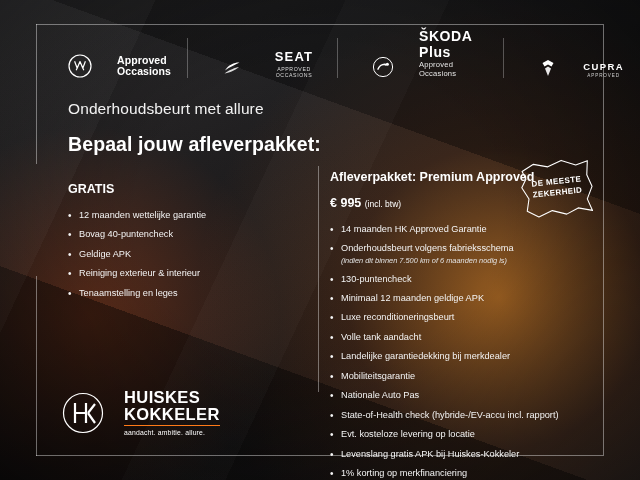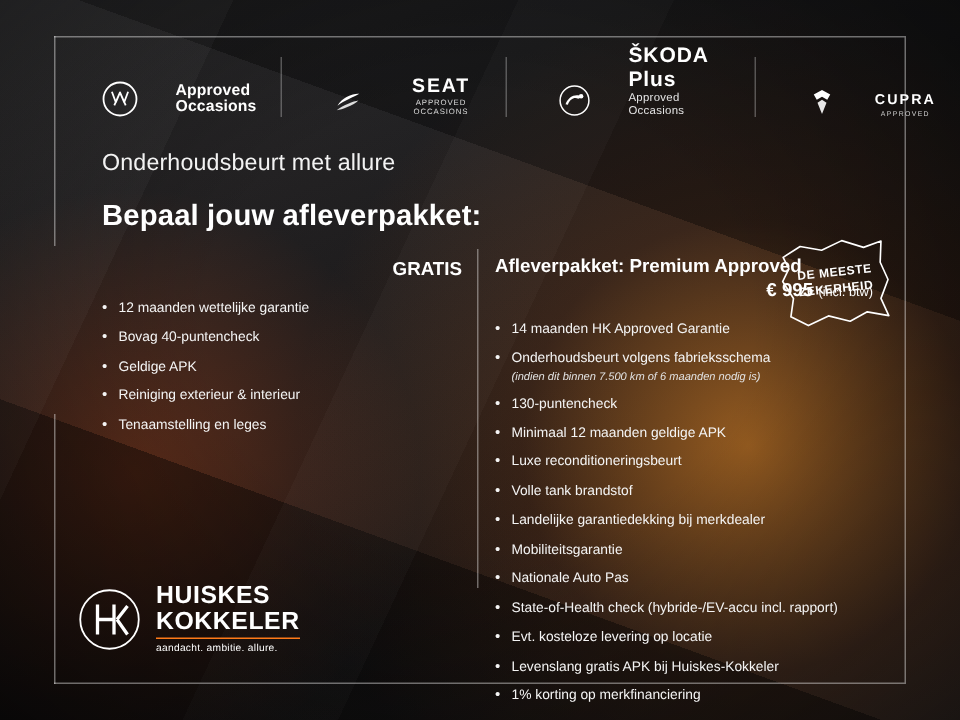--- a/index.html
+++ b/index.html
@@ -87,21 +87,21 @@
 
   
   .col-left {
     position: absolute; left: 68px; top: 170px; width: 240px;
   }
   .divider {
     position: absolute; left: 318px; top: 166px; width: 1px; height: 226px;
     background: rgba(255,255,255,0.38);
   }
   .pkg-title { font-size: 12.5px; font-weight: 700; color: #fff; }
-  .pkg-price { font-size: 12.5px; font-weight: 700; color: #fff; margin-top: 2px; text-align: right; }
+  .pkg-price { font-size: 12.5px; font-weight: 700; color: #fff; margin-top: 12px; }
   .pkg-price .vat { font-size: 8.5px; font-weight: 400; }
   ul.feat { list-style: none; margin-top: 14px; }
   ul.feat li {
     position: relative;
     font-size: 9.2px;
     line-height: 1.30;
     color: #f4f4f4;
     padding-left: 11px;
     margin-bottom: 7.5px;
   }
@@ -129,22 +129,22 @@
   }
   .badge svg { position: absolute; inset: 0; width: 100%; height: 100%; }
   .badge .bl {
     position: relative;
     font-size: 8px; font-weight: 700; letter-spacing: .4px;
     line-height: 1.35; text-align: center;
   }
 
   
   .dealer {
-    position: absolute; left: 52px; bottom: 44px;
-    display: flex; align-items: center; gap: 10px;
+    position: absolute; left: 62px; bottom: 44px;
+    display: flex; align-items: center; gap: 20px;
   }
   .dealer .mark { width: 42px; height: 42px; }
   .dealer .words .n1 { font-size: 16.5px; font-weight: 700; letter-spacing: .4px; line-height: 1.02; }
   .dealer .words .n2 { font-size: 16.5px; font-weight: 700; letter-spacing: .4px; line-height: 1.02; }
   .dealer .words .tag { font-size: 6.8px; font-weight: 400; color: #ffffff; margin-top: 3px; letter-spacing: .2px; }
   .tag-underline { width: 96px; height: 1px; background: #ff7a18; margin-top: 2px; }
 </style>
 </head>
 <body>
 
@@ -237,21 +237,21 @@
     </div>
     <ul class="feat">
       <li><span>14 maanden HK Approved Garantie</span></li>
       <li>
         <span>Onderhoudsbeurt volgens fabrieksschema</span>
         <span class="note">(indien dit binnen 7.500 km of 6 maanden nodig is)</span>
       </li>
       <li><span>130-puntencheck</span></li>
       <li><span>Minimaal 12 maanden geldige APK</span></li>
       <li><span>Luxe reconditioneringsbeurt</span></li>
-      <li><span>Volle tank brandstof</span></li>
+      <li><span>Volle tank aandacht</span></li>
       <li><span>Landelijke garantiedekking bij merkdealer</span></li>
       <li><span>Mobiliteitsgarantie</span></li>
       <li><span>Nationale Auto Pas</span></li>
       <li><span>State-of-Health check (hybride-/EV-accu incl. rapport)</span></li>
       <li><span>Evt. kosteloze levering op locatie</span></li>
       <li><span>Levenslang gratis APK bij Huiskes-Kokkeler</span></li>
       <li><span>1% korting op merkfinanciering</span></li>
     </ul>
   </div>
 

